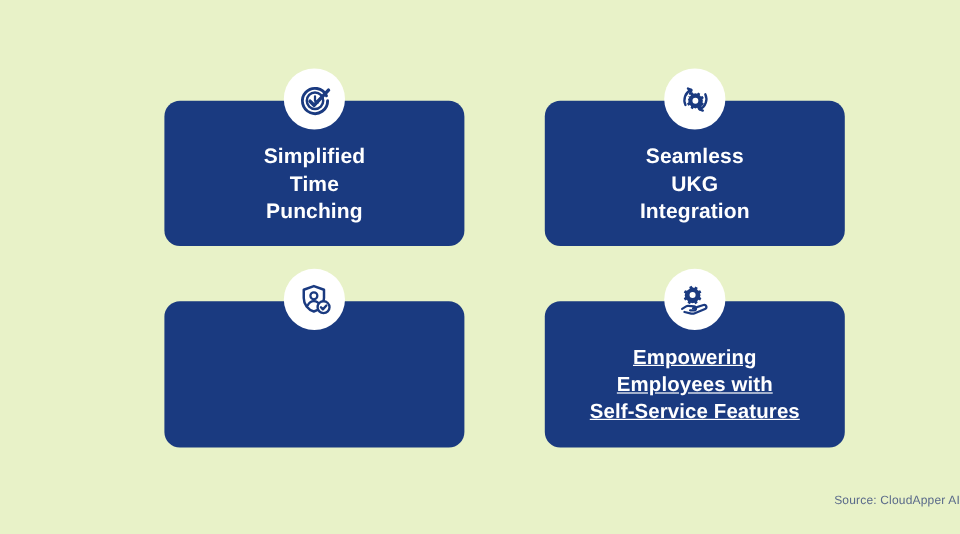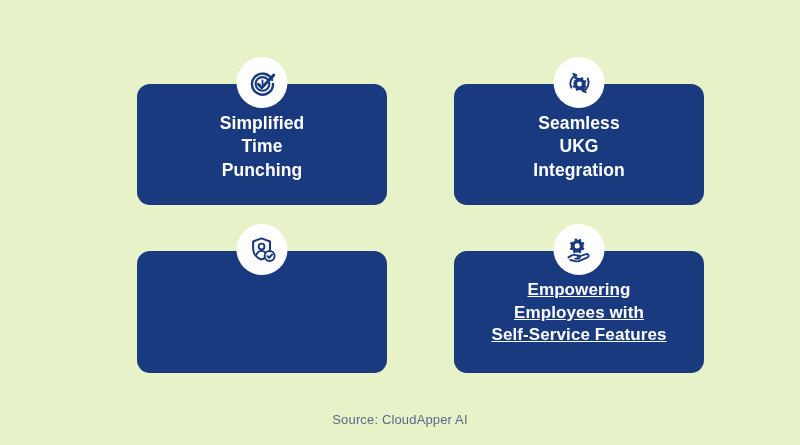--- a/index.html
+++ b/index.html
@@ -30,20 +30,21 @@
     grid-template-columns: 280px 280px;
     grid-template-rows: 121px 122px;
     column-gap: 37px;
     row-gap: 46px;
   }
   .card {
     position: relative;
     background: #1a3a80;
     border-radius: 13px;
     display: flex;
+    align-items: center;
     justify-content: center;
     box-sizing: border-box;
     padding: 22px 10px 10px 10px;
     margin-left: 30px;
   }
   .icon-badge {
     position: absolute;
     top: -27px;
     left: 50%;
     transform: translateX(-50%);
@@ -72,23 +73,23 @@
   }
   .card-wide .card-title {
     font-size: 17px;
     text-decoration: underline;
   }
   .source {
     position: absolute;
     left: 0;
     right: 0;
     top: 412px;
-    text-align: center;
+    text-align: right;
     color: #5a6a8a;
-    font-size: 13px;
+    font-size: 10px;
     font-weight: 500;
     letter-spacing: 0.15px;
   }
 </style>
 </head>
 <body>
 
 <div class="stage">
 
   <div class="grid">

